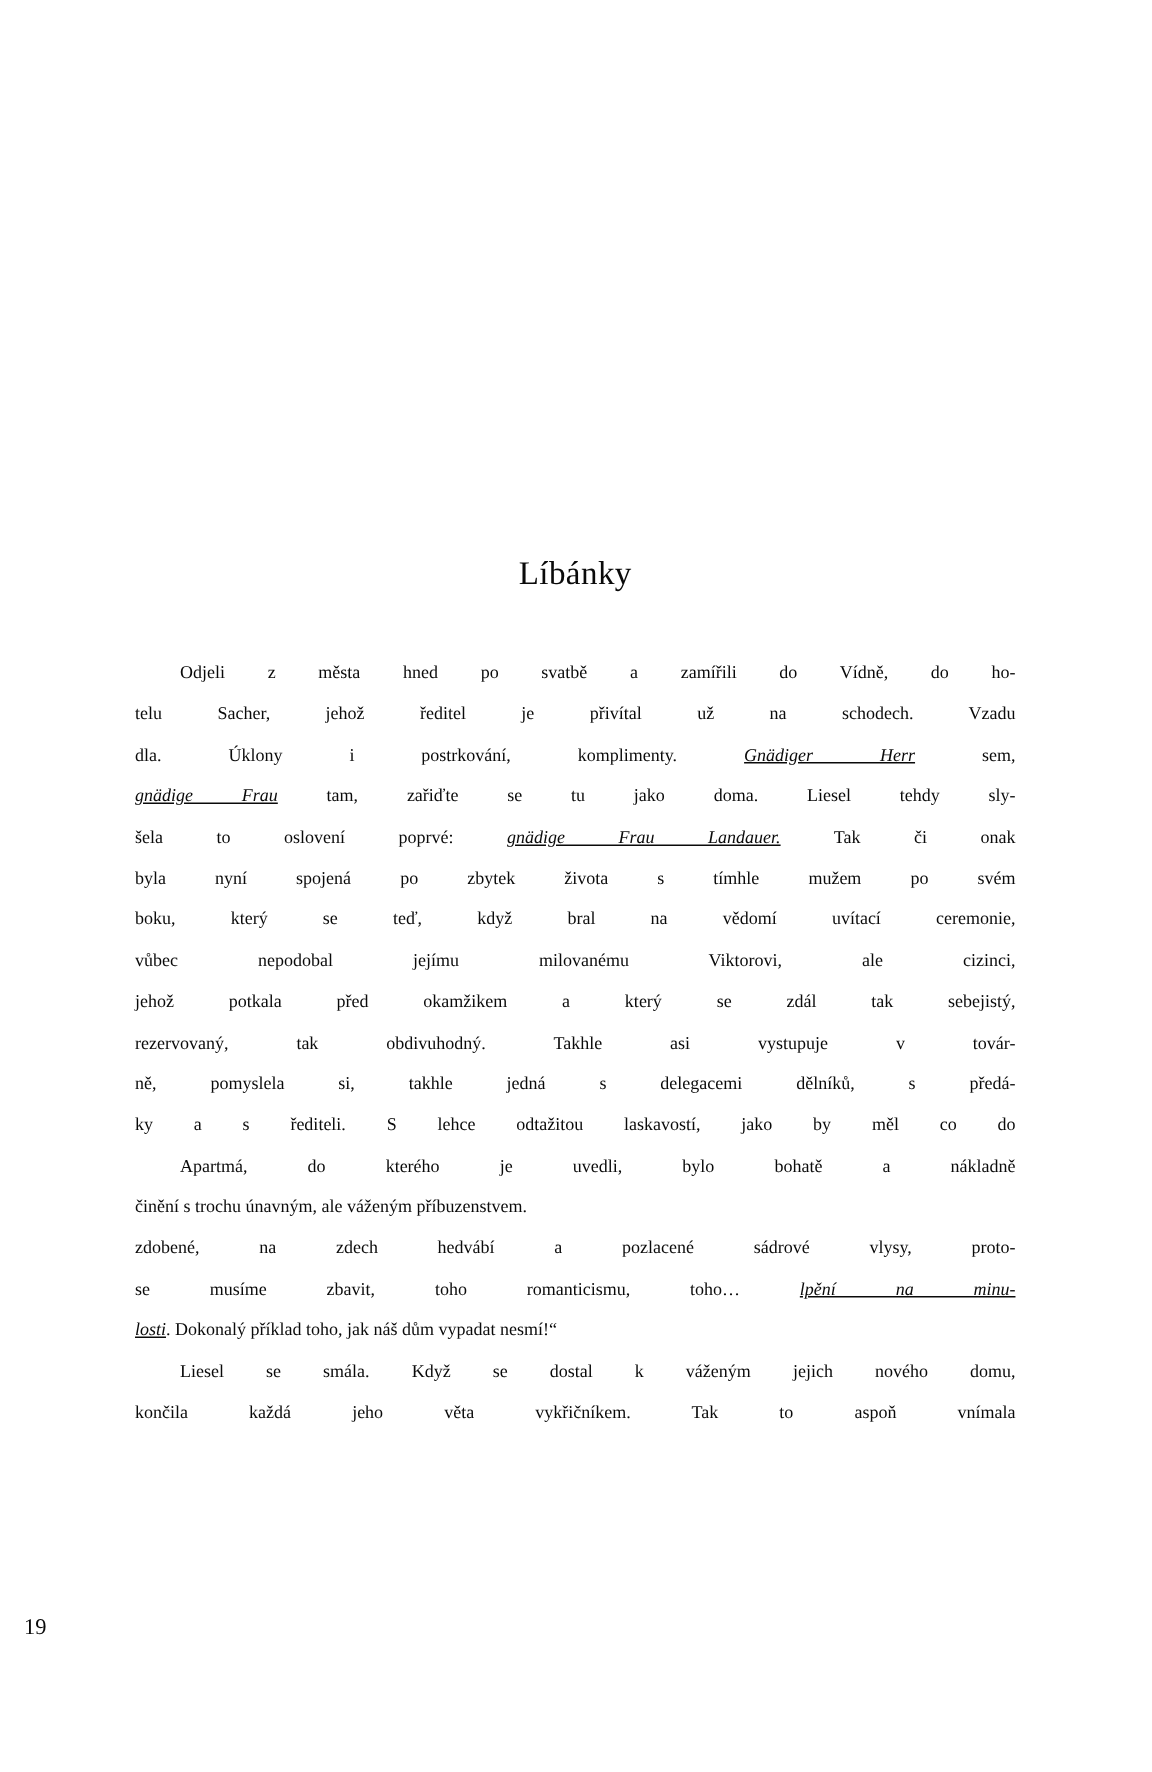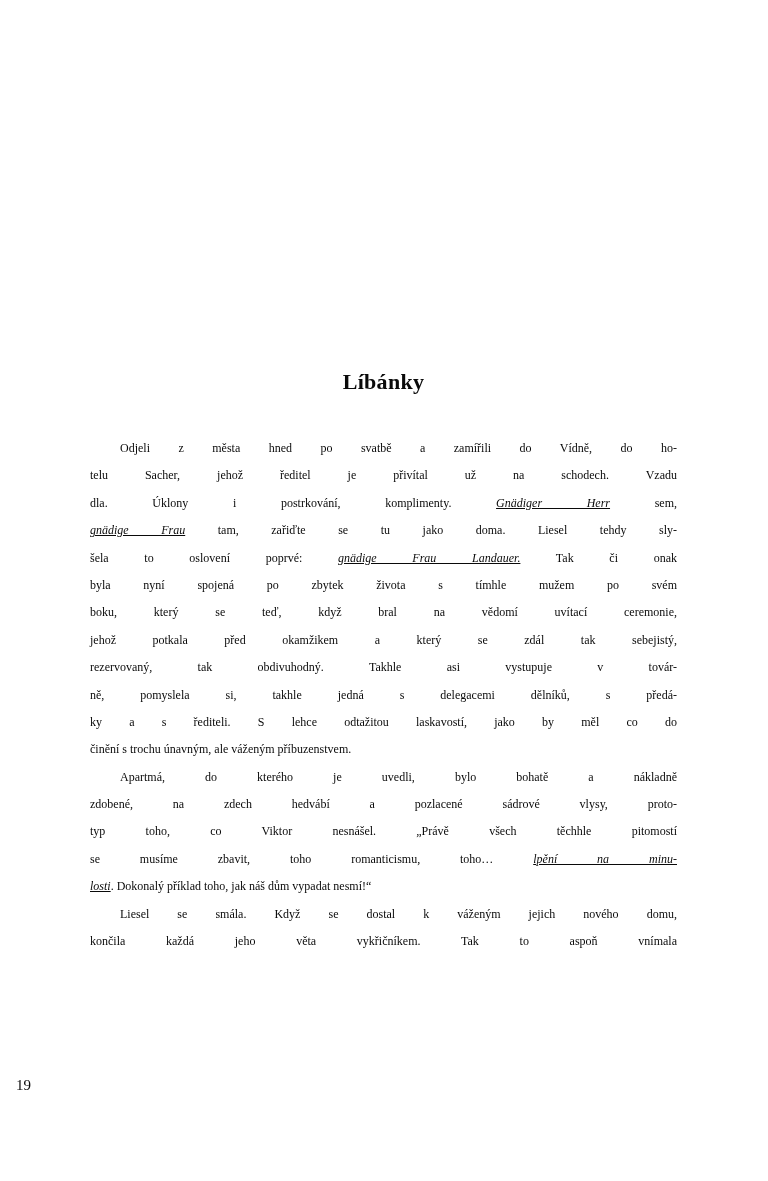--- a/index.html
+++ b/index.html
@@ -18,21 +18,21 @@
   }
   .text-block {
     position: absolute;
     left: 90px;
     top: 368px;
     width: 587px;
   }
   .chapter-title {
     font-size: 22px;
     line-height: 28px;
-    font-weight: bold;
+    font-weight: normal;
     text-align: center;
     margin: 0 0 39px 0;
     letter-spacing: 0.3px;
   }
   .body-text {
     font-size: 12px;
   }
   .line {
     line-height: 27.4px;
     height: 27.4px;
@@ -68,28 +68,28 @@
   <div class="text-block">
     <h1 class="chapter-title">Líbánky</h1>
     <div class="body-text">
         <div class="line indent"><span>Odjeli z města hned po svatbě a zamířili do Vídně, do ho-</span></div>
         <div class="line"><span>telu Sacher, jehož ředitel je přivítal už na schodech. Vzadu</span></div>
         <div class="line"><span>dla. Úklony i postrkování, komplimenty. </span><span class="italic">Gnädiger Herr</span><span> sem,</span></div>
         <div class="line"><span class="italic">gnädige Frau</span><span> tam, zařiďte se tu jako doma. Liesel tehdy sly-</span></div>
         <div class="line"><span>šela to oslovení poprvé: </span><span class="italic">gnädige Frau Landauer.</span><span> Tak či onak</span></div>
         <div class="line"><span>byla nyní spojená po zbytek života s tímhle mužem po svém</span></div>
         <div class="line"><span>boku, který se teď, když bral na vědomí uvítací ceremonie,</span></div>
+        <div class="line"><span>vůbec nepodobal jejímu milovanému Viktorovi, ale cizinci,</span></div>
         <div class="line"><span>jehož potkala před okamžikem a který se zdál tak sebejistý,</span></div>
         <div class="line"><span>rezervovaný, tak obdivuhodný. Takhle asi vystupuje v továr-</span></div>
         <div class="line"><span>ně, pomyslela si, takhle jedná s delegacemi dělníků, s předá-</span></div>
         <div class="line"><span>ky a s řediteli. S lehce odtažitou laskavostí, jako by měl co do</span></div>
+        <div class="line indent"><span>Apartmá, do kterého je uvedli, bylo bohatě a nákladně</span></div>
         <div class="line no-justify"><span>činění s trochu únavným, ale váženým příbuzenstvem.</span></div>
-        <div class="line indent"><span>Apartmá, do kterého je uvedli, bylo bohatě a nákladně</span></div>
         <div class="line"><span>zdobené, na zdech hedvábí a pozlacené sádrové vlysy, proto-</span></div>
-        <div class="line"><span>typ toho, co Viktor nesnášel. „Právě všech těchhle pitomostí</span></div>
         <div class="line"><span>se musíme zbavit, toho romanticismu, toho… </span><span class="italic">lpění na minu-</span></div>
         <div class="line no-justify"><span class="italic">losti</span><span>. Dokonalý příklad toho, jak náš dům vypadat nesmí!“</span></div>
         <div class="line indent"><span>Liesel se smála. Když se dostal k váženým jejich nového domu,</span></div>
         <div class="line"><span>končila každá jeho věta vykřičníkem. Tak to aspoň vnímala</span></div>
       </div>
   </div>
   <div class="page-number">19</div>
 </div>
 
 </body></html>

